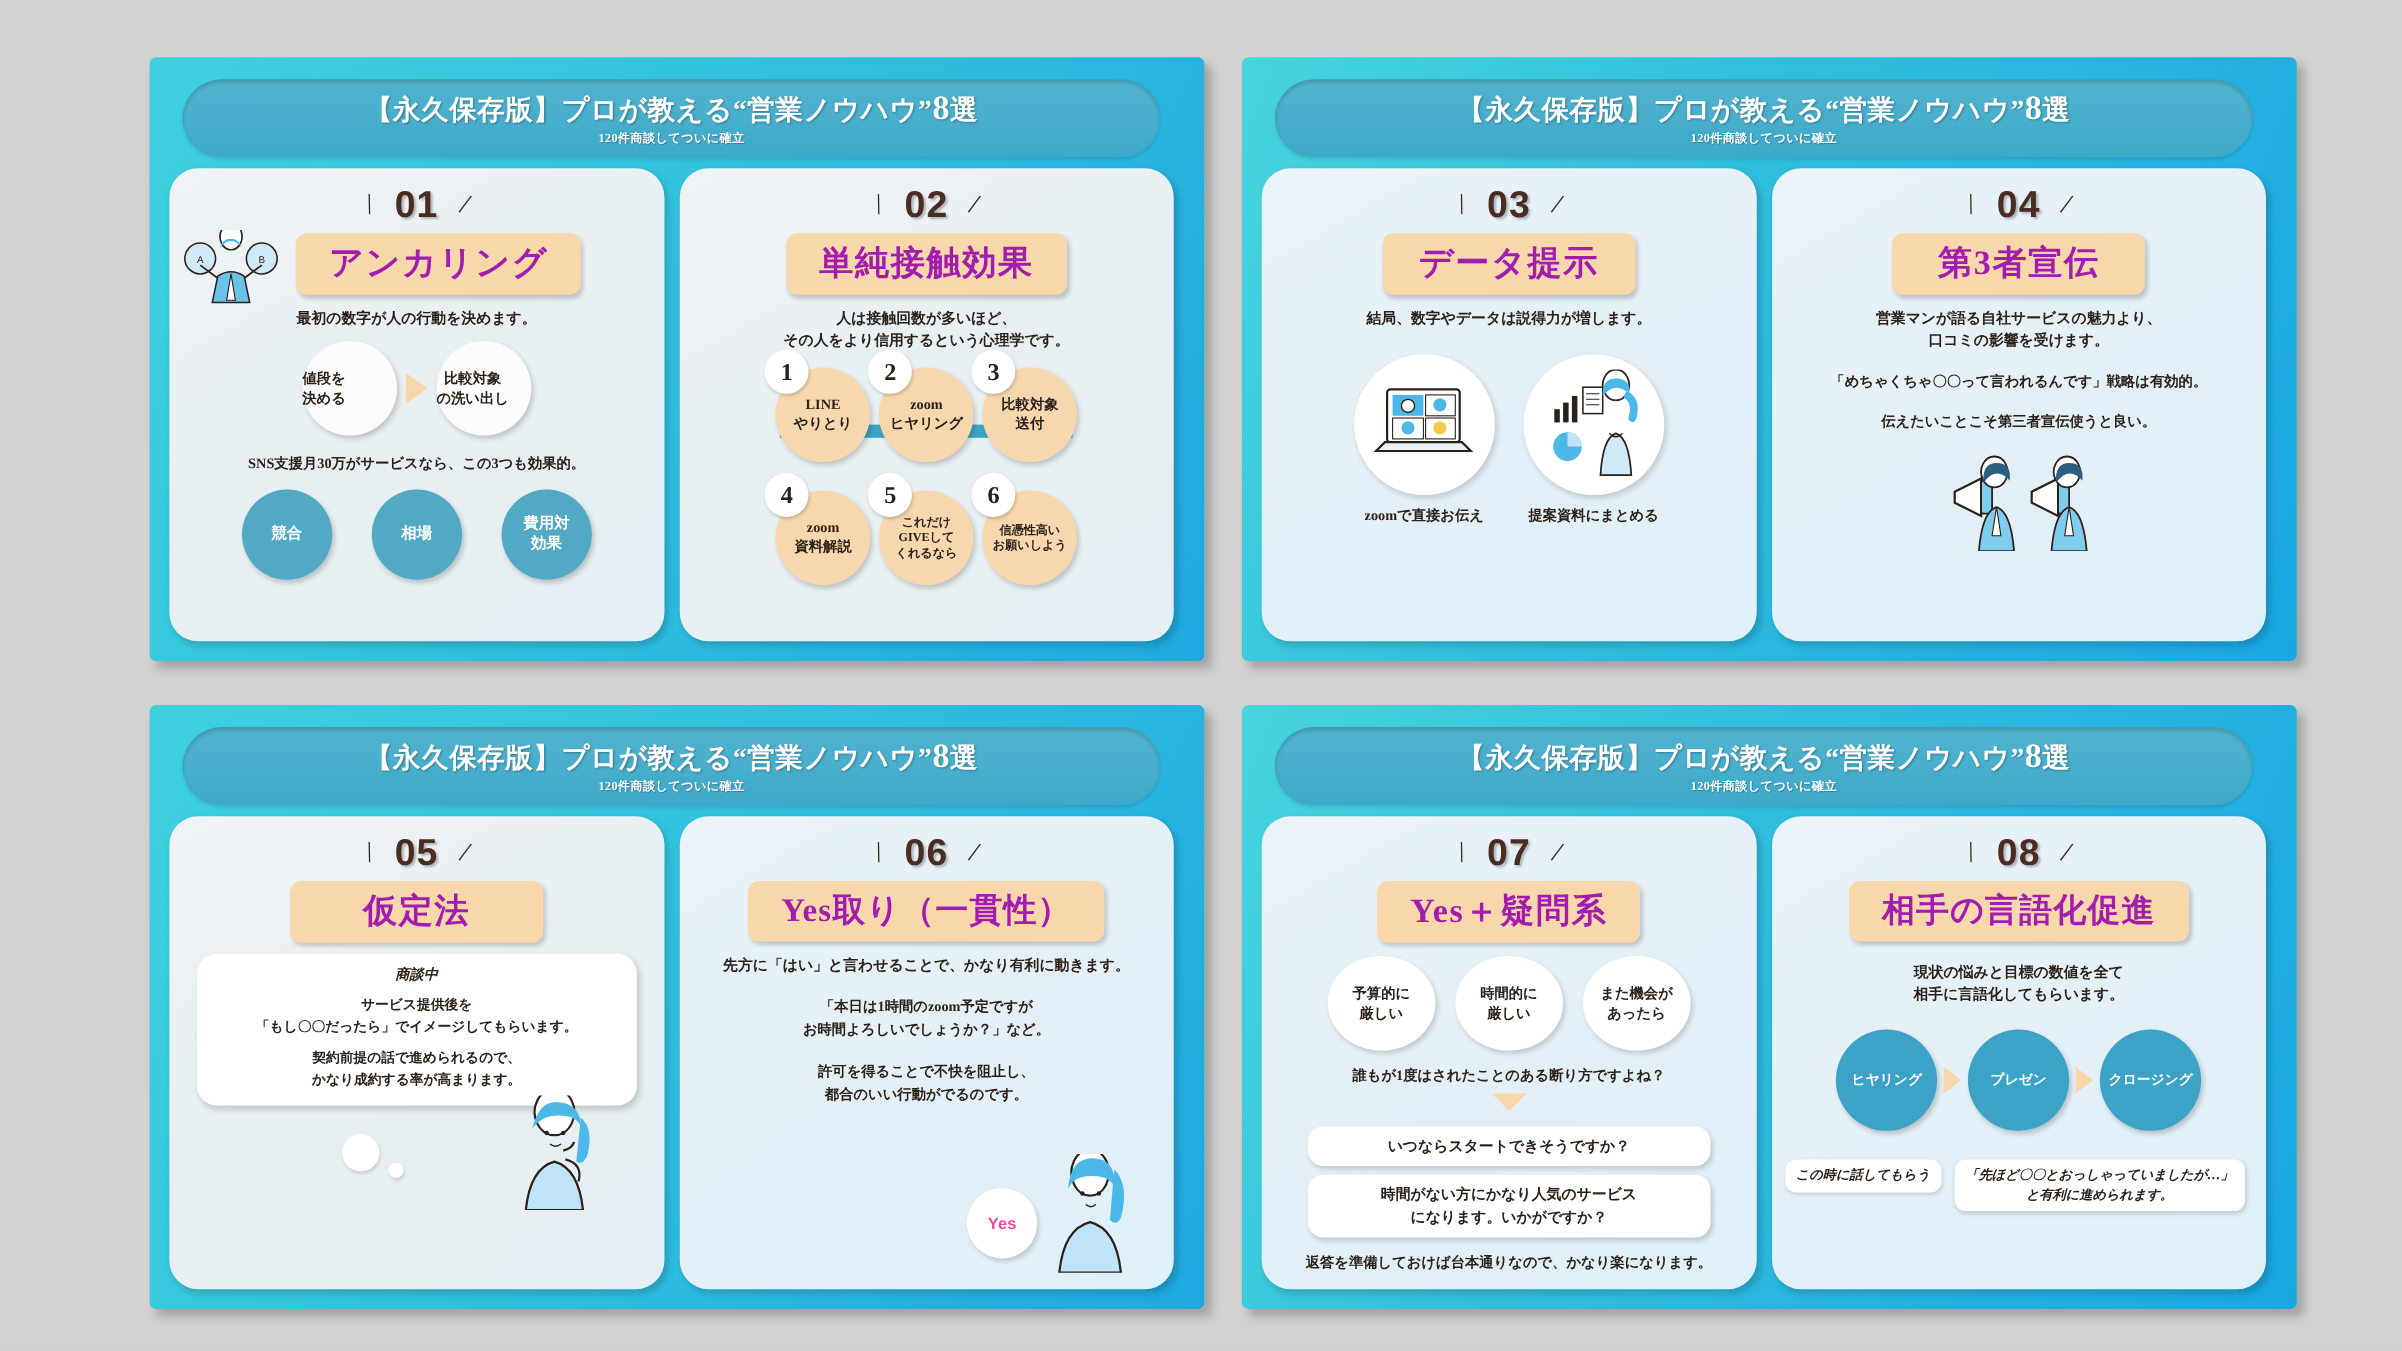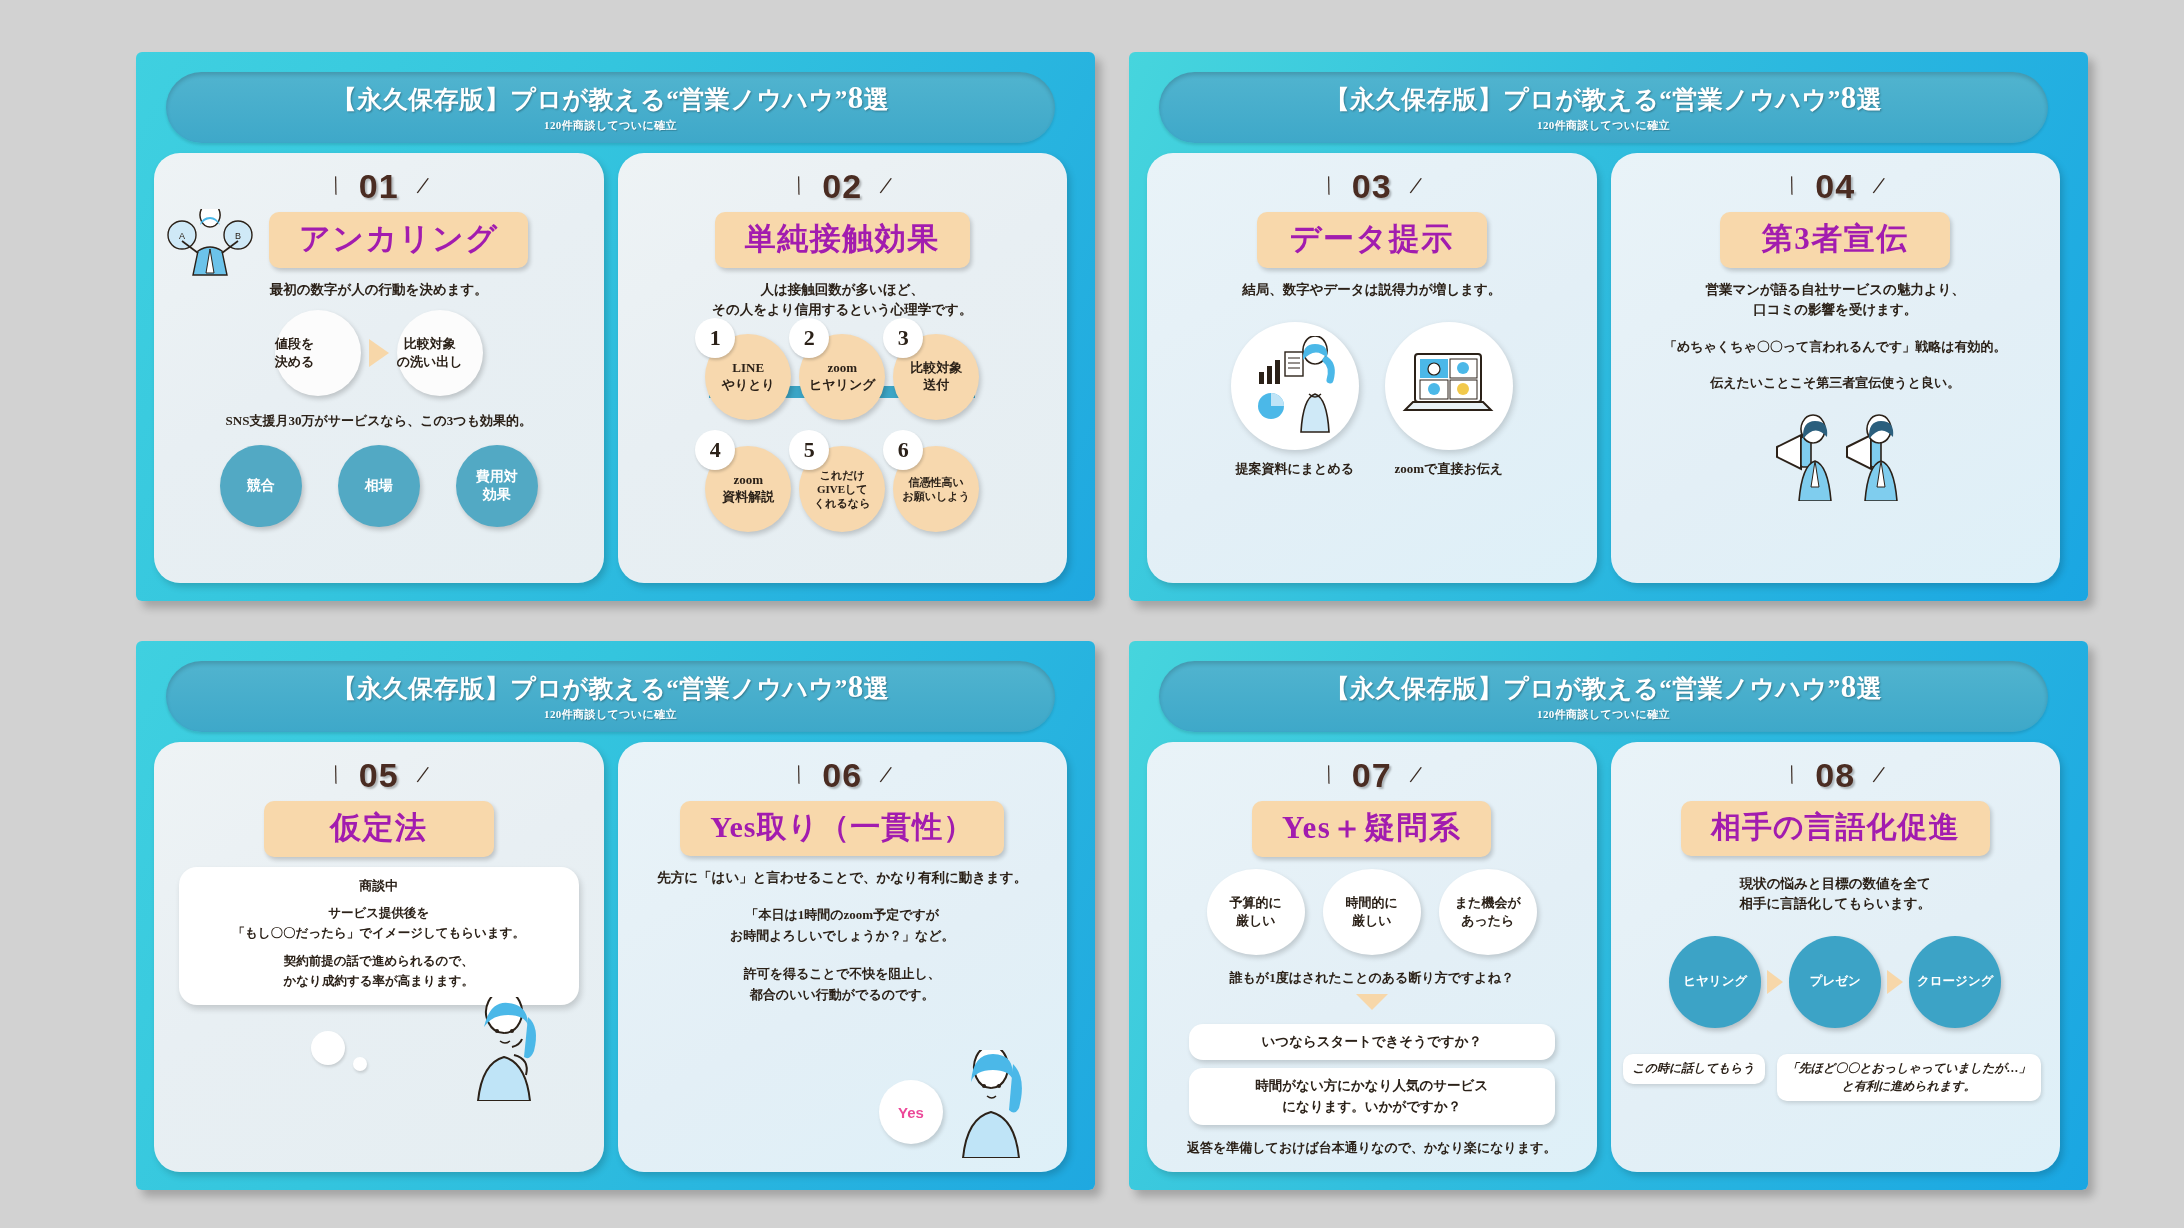--- a/index.html
+++ b/index.html
@@ -174,21 +174,21 @@
     display:flex;align-items:center;justify-content:center;
   }
   .illcap { margin-top:10px; font-size:13px; font-weight:700; color:#2b2118; }
 
   
   .bigcard {
     background:#fff; border-radius:18px; box-shadow:2px 4px 6px rgba(0,0,0,.16);
     padding:10px 14px 14px 14px; margin-top:10px; width:94%;
     text-align:center;
   }
-  .bigcard .ttl { font-size:13px;font-weight:700;color:#2b2118; }
+  .bigcard .ttl { font-size:13px;font-weight:700;color:#2b2118;font-style:italic; }
   .bigcard p { font-size:12.5px;font-weight:700;color:#2b2118;line-height:1.6;margin-top:8px; }
   .dot { border-radius:50%; background:#fff; box-shadow:1px 2px 3px rgba(0,0,0,.14); position:absolute; }
 
   .yesbub {
     width:64px;height:64px;border-radius:50%;background:#fff;
     box-shadow:2px 3px 4px rgba(0,0,0,.15);
     display:flex;align-items:center;justify-content:center;
     font-size:15px;font-weight:700;color:#ec4899;
     font-family:"Liberation Sans","DejaVu Sans",sans-serif;
   }
@@ -359,57 +359,57 @@
           <span class="slash l">\</span>
           <span class="num">03</span>
           <span class="slash r">/</span>
         </div>
         <div class="banner">
           <div class="banner-txt">データ提示</div>
         </div>
         <div class="lead">結局、数字やデータは説得力が増します。</div>
 
         <div class="illrow" style="margin-top:22px;">
+          <div class="illwrap">
+            <div class="illcirc">
+              <svg width="112" height="96" viewBox="0 0 112 96">
+                <rect x="22" y="16" width="66" height="48" rx="3" fill="#fff" stroke="#2b2118" stroke-width="2"></rect>
+                <rect x="27" y="21" width="28" height="19" fill="#4bb8e8"></rect>
+                <circle cx="41" cy="31" r="6" fill="#fff" stroke="#2b2118" stroke-width="1.2"></circle>
+                <rect x="57" y="21" width="27" height="19" fill="#fff" stroke="#2b2118" stroke-width="1"></rect>
+                <circle cx="70" cy="30" r="6" fill="#4bb8e8"></circle>
+                <rect x="27" y="42" width="28" height="19" fill="#fff" stroke="#2b2118" stroke-width="1"></rect>
+                <circle cx="41" cy="51" r="6" fill="#4bb8e8"></circle>
+                <rect x="57" y="42" width="27" height="19" fill="#fff" stroke="#2b2118" stroke-width="1"></rect>
+                <circle cx="70" cy="51" r="6" fill="#f2c94c"></circle>
+                <path d="M12 72 h86 l-8 -8 h-70z" fill="#e9f2f7" stroke="#2b2118" stroke-width="2"></path>
+              </svg>
+            </div>
+            <div class="illcap">zoomで直接お伝え</div>
+          </div>
           <div class="illwrap">
             <div class="illcirc">
               <svg width="108" height="100" viewBox="0 0 108 100">
                 <rect x="44" y="16" width="18" height="24" fill="#fff" stroke="#2b2118" stroke-width="1.4"></rect>
                 <line x1="47" y1="22" x2="59" y2="22" stroke="#2b2118" stroke-width="1"></line>
                 <line x1="47" y1="27" x2="59" y2="27" stroke="#2b2118" stroke-width="1"></line>
                 <line x1="47" y1="32" x2="59" y2="32" stroke="#2b2118" stroke-width="1"></line>
                 <rect x="18" y="36" width="5" height="12" fill="#2b2118"></rect>
                 <rect x="26" y="30" width="5" height="18" fill="#2b2118"></rect>
                 <rect x="34" y="24" width="5" height="24" fill="#2b2118"></rect>
                 <circle cx="30" cy="70" r="13" fill="#4bb8e8"></circle>
                 <path d="M30 70 L30 57 A13 13 0 0 1 43 70 z" fill="#bfe4f7"></path>
                 <path d="M74 28 a12 14 0 1 1 .1 0" fill="#fff" stroke="#2b2118" stroke-width="1.6"></path>
                 <path d="M62 24 q12 -14 24 -2 q2 -14 -12 -14 q-13 0 -12 16z" fill="#4bb8e8"></path>
                 <path d="M85 24 q8 6 4 20" stroke="#4bb8e8" stroke-width="7" fill="none" stroke-linecap="round"></path>
                 <path d="M60 96 q2 -34 14 -38 q12 4 14 38z" fill="#cfe9f7" stroke="#2b2118" stroke-width="1.6"></path>
                 <path d="M68 58 q6 6 12 0" stroke="#2b2118" stroke-width="1.3" fill="none"></path>
               </svg>
             </div>
             <div class="illcap">提案資料にまとめる</div>
-          </div>
-          <div class="illwrap">
-            <div class="illcirc">
-              <svg width="112" height="96" viewBox="0 0 112 96">
-                <rect x="22" y="16" width="66" height="48" rx="3" fill="#fff" stroke="#2b2118" stroke-width="2"></rect>
-                <rect x="27" y="21" width="28" height="19" fill="#4bb8e8"></rect>
-                <circle cx="41" cy="31" r="6" fill="#fff" stroke="#2b2118" stroke-width="1.2"></circle>
-                <rect x="57" y="21" width="27" height="19" fill="#fff" stroke="#2b2118" stroke-width="1"></rect>
-                <circle cx="70" cy="30" r="6" fill="#4bb8e8"></circle>
-                <rect x="27" y="42" width="28" height="19" fill="#fff" stroke="#2b2118" stroke-width="1"></rect>
-                <circle cx="41" cy="51" r="6" fill="#4bb8e8"></circle>
-                <rect x="57" y="42" width="27" height="19" fill="#fff" stroke="#2b2118" stroke-width="1"></rect>
-                <circle cx="70" cy="51" r="6" fill="#f2c94c"></circle>
-                <path d="M12 72 h86 l-8 -8 h-70z" fill="#e9f2f7" stroke="#2b2118" stroke-width="2"></path>
-              </svg>
-            </div>
-            <div class="illcap">zoomで直接お伝え</div>
           </div>
         </div>
       </div>
 
       <div class="card blueish">
         <div class="numrow">
           <span class="slash l">\</span>
           <span class="num">04</span>
           <span class="slash r">/</span>
         </div>

